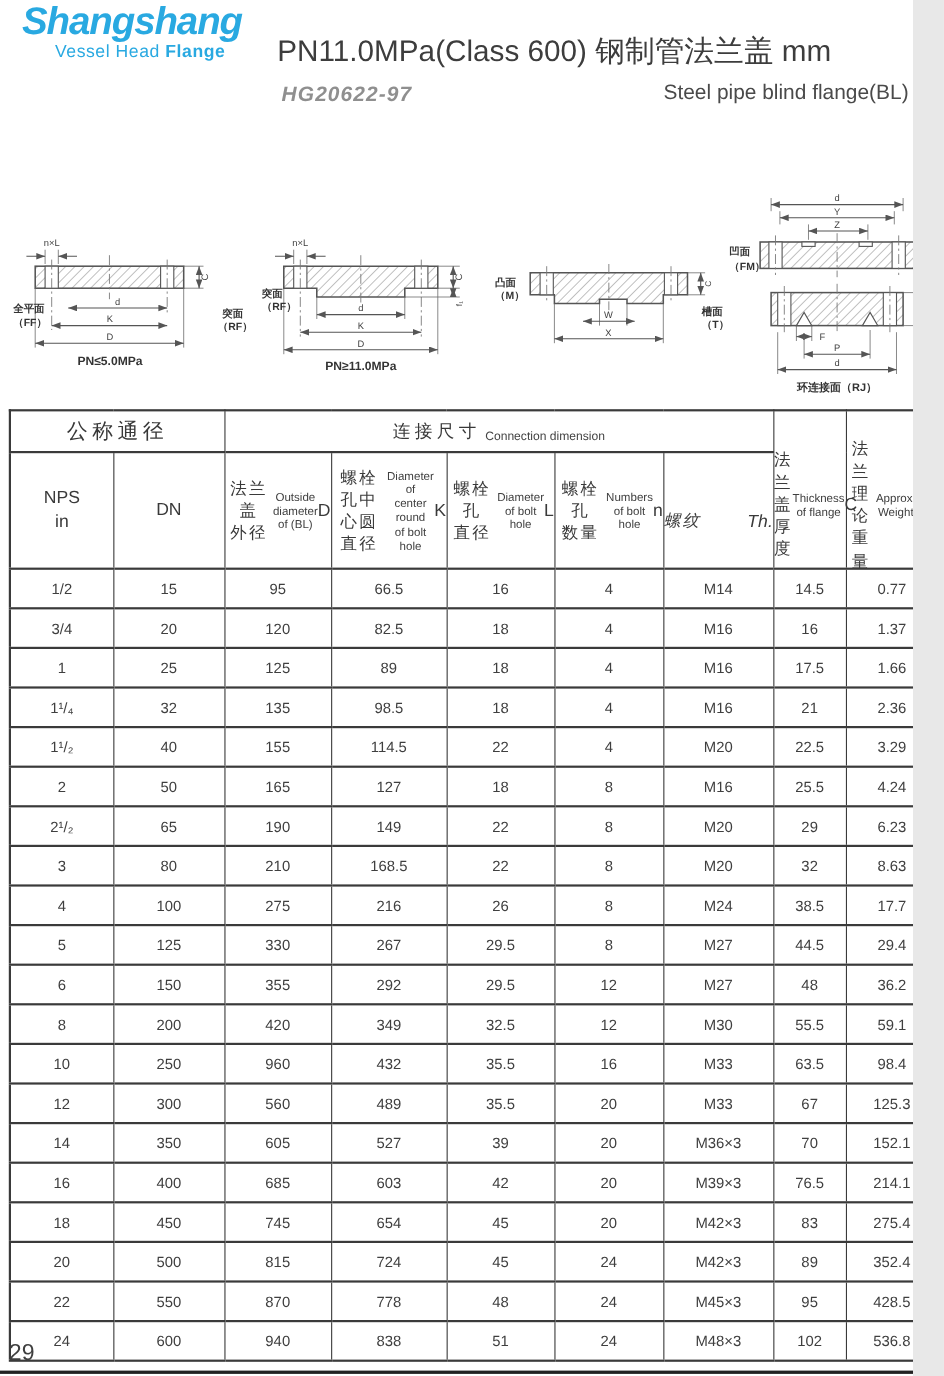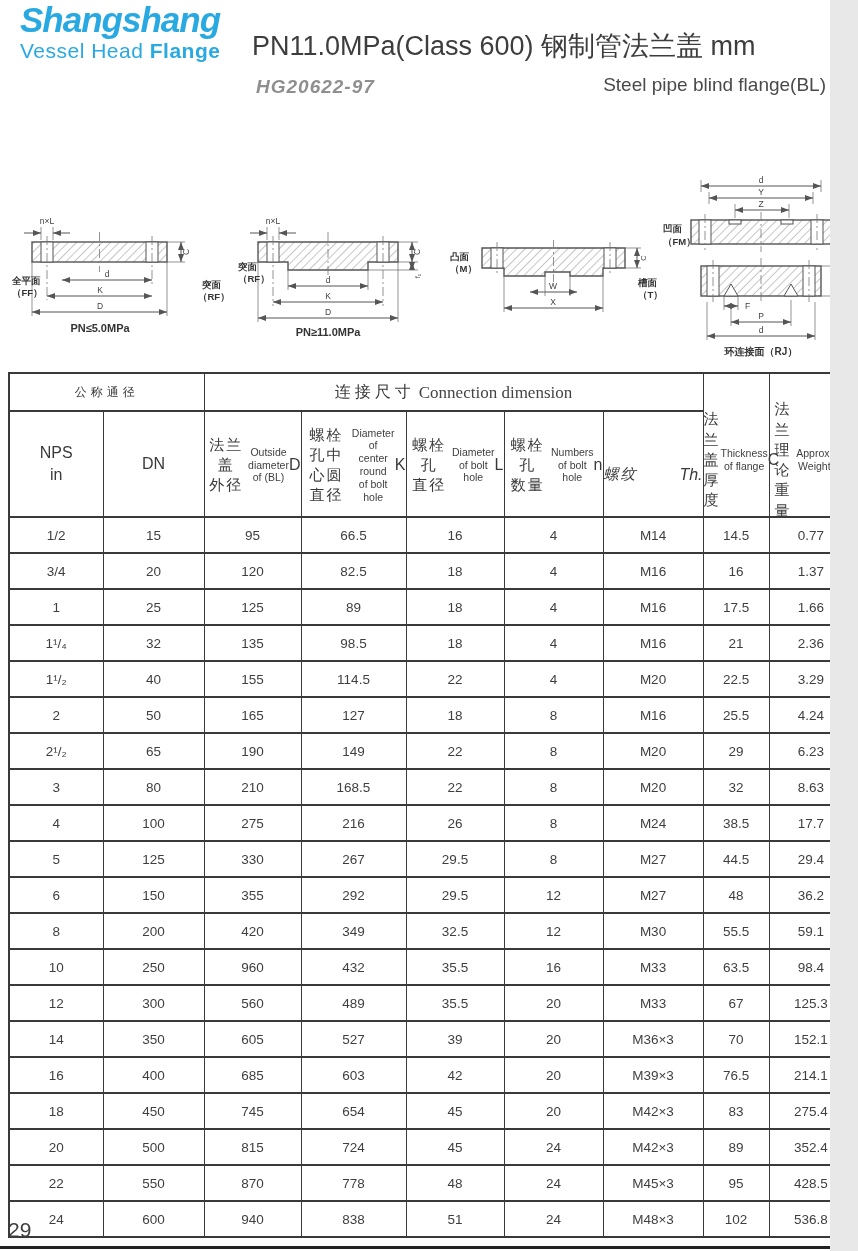--- a/index.html
+++ b/index.html
@@ -2,21 +2,21 @@
 <html><head>
 <meta charset="utf-8">
 <style>
   html,body{margin:0;padding:0;background:#e8e8e8;}
   .page{position:relative;width:830px;height:1251px;background:#ffffff;overflow:hidden;
         font-family:"Liberation Sans","DejaVu Sans",sans-serif;color:#3b3b3b;}
 
   
   .logo{position:absolute;left:20px;top:2px;line-height:1;}
   .logo .brand{font-size:35px;font-weight:800;font-style:italic;color:#29a9e1;letter-spacing:-1px;}
-  .logo .sub{font-size:21px;color:#29a9e1;margin-top:3px;letter-spacing:0.5px;}
+  .logo .sub{font-size:16px;color:#29a9e1;margin-top:3px;letter-spacing:0.5px;margin-left:30px;}
   .logo .sub b{font-weight:700;}
   .title{position:absolute;left:252px;top:28px;font-size:27px;color:#3d3d3d;white-space:nowrap;}
   .standard{position:absolute;left:256px;top:76px;font-size:19px;font-weight:700;font-style:italic;color:#8f8f8f;letter-spacing:1px;}
   .subtitle-en{position:absolute;right:4px;top:74px;font-size:19px;color:#4a4a4a;}
 
   
   .dwg{position:absolute;}
   svg text{fill:#3f3f3f;font-family:"Liberation Sans","DejaVu Sans",sans-serif;}
   .ol{fill:url(#hatch);stroke:#555;stroke-width:1.4;}
   .slot{fill:#ffffff;stroke:#555;stroke-width:1;}
@@ -33,22 +33,22 @@
   .spec{position:absolute;left:8px;top:372px;border-collapse:collapse;table-layout:fixed;width:844px;
         border:2.5px solid #3a3a3a;}
   .spec th,.spec td{border:1px solid #3a3a3a;font-weight:400;padding:0;}
   .spec thead tr.hr1 th{height:36px;border-bottom:2px solid #3a3a3a;}
   .spec thead tr.hr2 th{height:104px;vertical-align:middle;}
   .spec thead th{border-bottom:2px solid #3a3a3a;}
   .spec tbody td{height:34px;text-align:center;font-size:13.5px;color:#3f3f3f;
         border-top:2px solid #3a3a3a;border-bottom:2px solid #3a3a3a;}
   .grpflex{display:flex;justify-content:center;align-items:flex-end;gap:4px;}
   .grpzh{font-size:16px;letter-spacing:4px;color:#383838;}
-  .grpen{font-size:17px;color:#444;font-family:Liberation Serif, serif;}
-  .nomzh{font-size:12px;letter-spacing:4px;color:#383838;text-align:center;}
+  .grpen{font-size:11px;color:#444;}
+  .nomzh{font-size:19px;letter-spacing:4px;color:#383838;text-align:center;}
   .colhead{display:flex;flex-direction:row;justify-content:space-between;align-items:center;
            height:104px;box-sizing:border-box;padding:7px 0 5px;}
   .colhead.tall{height:140px;padding:36px 0 6px;}
   .colhead.thcol{padding:26px 0 5px;font-style:italic;}
   .zh{font-size:15px;color:#3a3a3a;white-space:pre-line;line-height:1.35;letter-spacing:2px;text-align:center;}
   .en{font-size:10.5px;color:#3f3f3f;white-space:pre-line;line-height:1.22;text-align:center;}
   .sym{font-size:16px;color:#3a3a3a;}
   .stack{display:flex;flex-direction:column;justify-content:center;align-items:center;font-size:16px;line-height:1.35;color:#3a3a3a;}
 
   .pagenum{position:absolute;left:8px;top:1218px;font-size:21px;color:#3f3f3f;}

